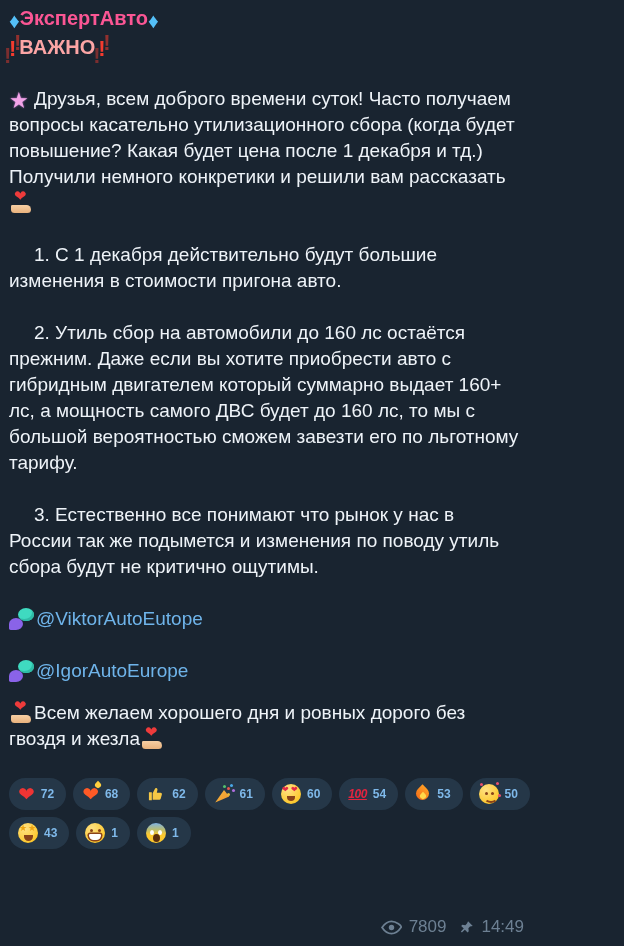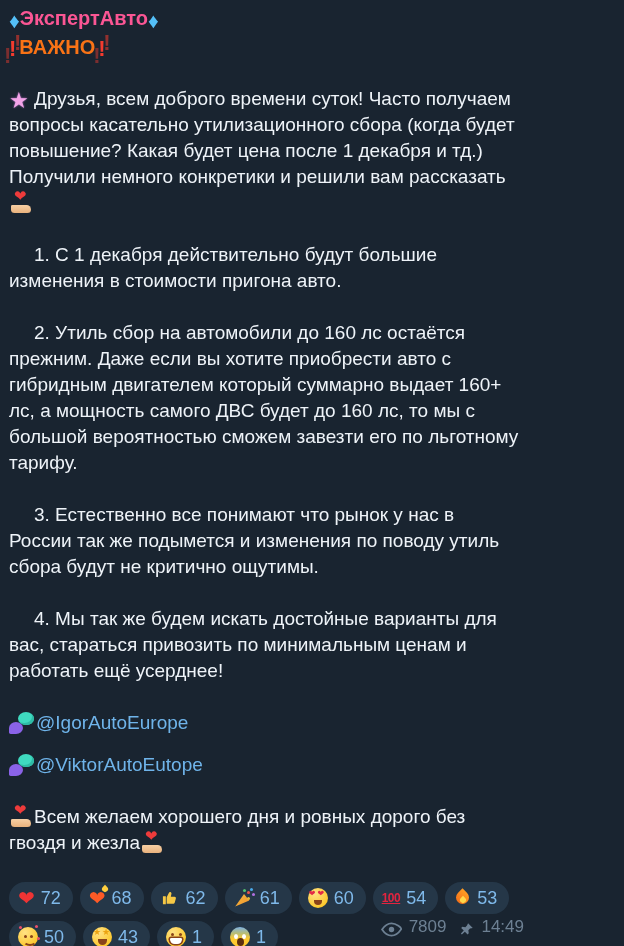--- a/index.html
+++ b/index.html
@@ -11,21 +11,21 @@
   body{
     width:624px;height:946px;overflow:hidden;position:relative;
     background:var(--bg);color:var(--text);
     font-family:"Liberation Sans","DejaVu Sans",sans-serif;
     font-size:19px;line-height:26px;
   }
   .bubble{padding:5px 9px 0 9px;width:528px;height:946px;position:relative}
   .channel-line{line-height:26px;white-space:nowrap}
   .channel-name{color:var(--name);font-weight:700;font-size:20px;cursor:pointer}
   .alert-line{font-weight:700;font-size:20px;line-height:30px;margin:0 0 24px 0}
-  .alert-line .lbl{color:#f97316;margin:0 3px}
+  .alert-line .lbl{color:#fca5a5;margin:0 3px}
   .p{margin:16px 0 26px 0}
   .p.indent{text-indent:25px}
   .p.nogap{margin-bottom:0}
   .link{color:var(--link);cursor:pointer;text-decoration:none}
   
   .e{display:inline-block;vertical-align:-4px;line-height:1}
   .e-diamond{color:#54c0f8;font-size:21px;vertical-align:-3px}
   .e-excl{color:#f43b2e;font-weight:900;font-size:22px;vertical-align:-2px;
           text-shadow:5px -6px 0 rgba(244,59,46,.55),-5px 7px 0 rgba(244,59,46,.45)}
   .e-pink-star{color:#f2a4e8;font-size:22px;vertical-align:-3px;text-shadow:0 0 2px #c77ad4}
@@ -50,21 +50,21 @@
   .e-heart-on-fire{color:#ff5a26;position:relative}
   .e-heart-on-fire::after{content:"";position:absolute;top:-2px;right:-2px;width:6px;height:6px;
       background:#ffcf3e;border-radius:0 50% 50% 50%;transform:rotate(45deg)}
   .e-thumbs-up{width:20px;height:20px}
   .e-thumbs-up svg{width:20px;height:20px;display:block}
   .e-party-popper{width:20px;height:20px;position:relative}
   .e-party-popper::before{content:"";position:absolute;inset:0;
       background:linear-gradient(135deg,#f7c03e,#ef8e2e);clip-path:polygon(8% 92%,52% 30%,78% 62%)}
   .e-party-popper::after{content:"";position:absolute;top:3px;left:13px;width:3px;height:3px;border-radius:50%;
       background:#e8554d;box-shadow:3px -3px 0 #4aa8e8,-4px -2px 0 #53c06e,5px 2px 0 #b06fe0,0 6px 0 #e8b93a}
-  .e-hundred{color:#e3243f;font-weight:800;font-size:12px;line-height:20px;
+  .e-hundred{color:#e3243f;font-weight:800;font-style:italic;font-size:12px;line-height:20px;
       letter-spacing:-.5px;text-decoration:underline}
   .e-fire{width:17px;height:20px;position:relative}
   .e-fire::before{content:"";position:absolute;left:2px;top:3px;width:13px;height:13px;
       background:linear-gradient(#ff9d23,#f4711a);border-radius:0 50% 50% 50%;transform:rotate(45deg)}
   .e-fire::after{content:"";position:absolute;left:5.5px;top:9px;width:6px;height:6px;
       background:#ffd84a;border-radius:0 50% 50% 50%;transform:rotate(45deg)}
   .face{width:20px;height:20px;border-radius:50%;position:relative;
       background:radial-gradient(circle at 35% 28%,#ffe184,#fdc92f 72%,#f0b51c)}
   .e-heart-eyes::before{content:"❤ ❤";position:absolute;top:2px;left:1px;font-size:8px;color:#e32b46}
   .e-heart-eyes::after{content:"";position:absolute;left:6px;bottom:3px;width:8px;height:5px;
@@ -82,23 +82,23 @@
       border-radius:2px 2px 7px 7px;box-shadow:0 0 0 1.5px #8a4319}
   .e-screaming{background:linear-gradient(180deg,#7fb2e4 0%,#b8bd75 32%,#fdc92f 58%)}
   .e-screaming::before{content:"";position:absolute;top:7px;left:4px;width:4px;height:5px;border-radius:50%;
       background:#fff;box-shadow:8px 0 0 #fff}
   .e-screaming::after{content:"";position:absolute;left:6.5px;bottom:1px;width:7px;height:8px;
       background:#5c2e0e;border-radius:50%}
   
   .reactions{display:flex;flex-wrap:wrap;gap:7px;margin-top:6px;width:560px}
   .pill{height:32px;background:var(--pill);border-radius:16px;display:inline-flex;
         align-items:center;gap:6px;padding:0 12px 0 9px;cursor:pointer}
-  .pill .cnt{color:var(--count);font-size:18px;font-weight:400}
+  .pill .cnt{color:var(--count);font-size:12px;font-weight:700}
   
-  .footer{position:absolute;right:4px;bottom:9px;display:flex;align-items:flex-end;gap:7px;
+  .footer{position:absolute;right:4px;bottom:9px;display:flex;align-items:center;gap:7px;
           color:var(--muted);font-size:17px;line-height:20px}
   .footer .num{margin-right:6px}
   .footer svg{display:block}
 </style>
 </head>
 <body>
 
 <div class="bubble">
 
   <div class="channel-line">
@@ -107,23 +107,22 @@
 
   <div class="alert-line">
     <span class="e e-excl">!</span><span class="lbl">ВАЖНО</span><span class="e e-excl">!</span>
   </div>
 
   <div id="message-body">
       <div class="p"><span class="e e-pink-star">★</span> Друзья, всем доброго времени суток! Часто получаем вопросы касательно утилизационного сбора (когда будет повышение? Какая будет цена после 1 декабря и тд.) Получили немного конкретики и решили вам рассказать<span class="e e-heart-hand"></span></div>
       <div class="p indent">1. С 1 декабря действительно будут большие изменения в стоимости пригона авто.</div>
       <div class="p indent">2. Утиль сбор на автомобили до 160 лс остаётся прежним. Даже если вы хотите приобрести авто с гибридным двигателем который суммарно выдает 160+ лс, а мощность самого ДВС будет до 160 лс, то мы с большой вероятностью сможем завезти его по льготному тарифу.</div>
       <div class="p indent">3. Естественно все понимают что рынок у нас в России так же подымется и изменения по поводу утиль сбора будут не критично ощутимы.</div>
-      <div class="p indent">4. Мы так же будем искать достойные варианты для вас, стараться привозить по минимальным ценам и работать ещё усерднее!</div>
+      <div class="p"><span class="e e-speech-bubbles"></span><span class="link">@ViktorAutoEutope</span></div>
       <div class="p nogap"><span class="e e-speech-bubbles"></span><span class="link">@IgorAutoEurope</span></div>
-      <div class="p"><span class="e e-speech-bubbles"></span><span class="link">@ViktorAutoEutope</span></div>
       <div class="p"><span class="e e-heart-hand"></span>Всем желаем хорошего дня и ровных дорого без гвоздя и жезла<span class="e e-heart-hand"></span></div>
     </div>
 
   <div class="reactions" id="reactions">
       <span class="pill">
         <span class="re e-red-heart">❤</span>
         <span class="cnt">72</span>
       </span>
       <span class="pill">
         <span class="re e-heart-on-fire">❤</span>

